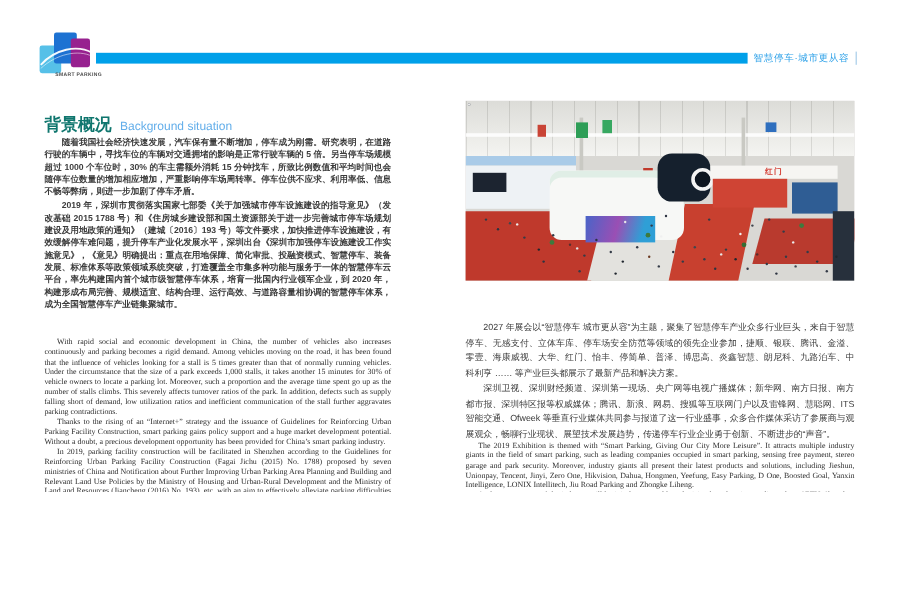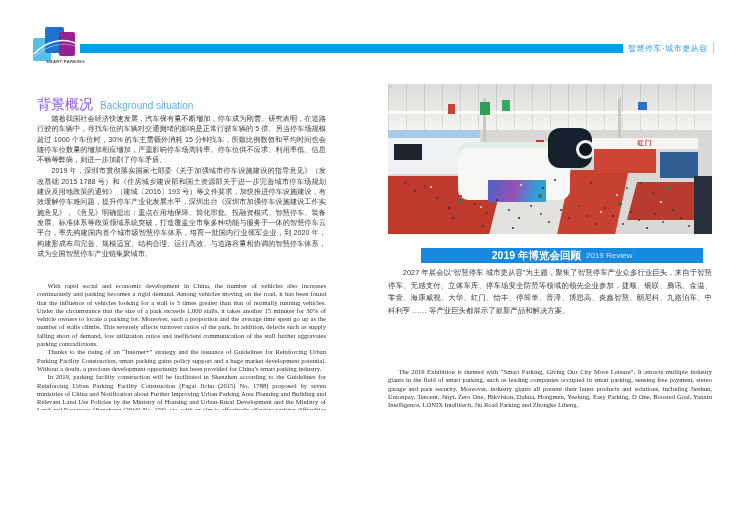--- a/index.html
+++ b/index.html
@@ -15,24 +15,24 @@
   .logo svg{position:absolute;left:0;top:6px;}
   .brand{position:absolute;left:13px;top:33px;font-size:4.2px;font-weight:bold;
          letter-spacing:.3px;color:#4a4a4a;white-space:nowrap;}
   .hdr-bar{position:absolute;left:80px;top:44px;width:543px;height:9px;background:#00a0e9;}
   .ribbon{position:absolute;left:628px;top:42px;height:13px;display:flex;align-items:center;gap:5px;}
   .ribbon-text{font-size:8px;color:#2ba0e8;letter-spacing:.5px;white-space:nowrap;}
   .ribbon-div{width:1px;height:11px;background:#a7cde9;}
 
   
   .sec-title{position:absolute;left:37px;top:95px;white-space:nowrap;}
-  .sec-title .zh{font-size:14px;font-weight:normal;color:#8b5cf6;}
+  .sec-title .zh{font-size:14px;font-weight:bold;color:#0f766e;}
   .sec-title .en{font-size:10px;color:#63aeea;margin-left:7px;}
   .col-zh{position:absolute;left:37px;top:114px;width:289px;font-size:7.2px;line-height:10.3px;
-          color:#3b3b3b;text-align:justify;}
+          color:#3b3b3b;text-align:justify;font-weight:bold;}
   .col-zh p{margin:0 0 1px;text-indent:2em;}
   .col-en{position:absolute;left:37px;top:282px;width:289px;font-family:"Liberation Serif",serif;
           font-size:6.6px;line-height:8.3px;color:#2e2e2e;text-align:justify;}
   .col-en p{margin:0;text-indent:1.6em;}
 
   
   .photo{position:absolute;left:388px;top:84px;width:324px;height:150px;background:#d9d8d4;overflow:hidden;}
   .ph{position:absolute;}
   .ceiling{left:0;top:0;width:324px;height:46px;
      background:linear-gradient(#dcdcd8,#f4f4f1),
@@ -149,25 +149,22 @@
       <span class="band-text">红门</span>
     </div>
     <div class="ph wall-red"></div>
     <div class="ph screen-blue"></div>
     <div class="ph wall-dark"></div>
     <div class="ph plants"></div>
     <div class="ph crowd"></div>
     <div class="ph crowd-light"></div>
   </div>
 
-  <div class="review-bar">
-    <span class="zh">2019 年博览会回顾</span>
-    <span class="en">2019 Review</span>
-  </div>
   <div class="rcol-zh">
     <p>2027 年展会以“智慧停车 城市更从容”为主题，聚集了智慧停车产业众多行业巨头，来自于智慧停车、无感支付、立体车库、停车场安全防范等领域的领先企业参加，捷顺、银联、腾讯、金溢、零壹、海康威视、大华、红门、怡丰、停简单、普泽、博思高、炎鑫智慧、朗尼科、九路泊车、中科利亨 …… 等产业巨头都展示了最新产品和解决方案。</p>
+    <p>深圳卫视、深圳财经频道、深圳第一现场、央广网等电视广播媒体；新华网、南方日报、南方都市报、深圳特区报等权威媒体；腾讯、新浪、网易、搜狐等互联网门户以及雷锋网、慧聪网、ITS 智能交通、Ofweek 等垂直行业媒体共同参与报道了这一行业盛事，众多合作媒体采访了参展商与观展观众，畅聊行业现状、展望技术发展趋势，传递停车行业企业勇于创新、不断进步的“声音”。</p>
   </div>
   <div class="rcol-en">
     <p>The 2019 Exhibition is themed with “Smart Parking, Giving Our City More Leisure”. It attracts multiple industry giants in the field of smart parking, such as leading companies occupied in smart parking, sensing free payment, stereo garage and park security. Moreover, industry giants all present their latest products and solutions, including Jieshun, Unionpay, Tencent, Jinyi, Zero One, Hikvision, Dahua, Hongmen, Yeefung, Easy Parking, D One, Boosted Goal, Yanxin Intelligence, LONIX Intellitech, Jiu Road Parking and Zhongke Liheng.</p>
     <p>Such a great event of the industry will be jointly reported by television broadcasting media such as SZTV, Shenzhen Finance Channel, Shenzhen 1st Scene and CNR, authoritative media such as Xinhua Net, Nanfang Daily, Southern Urban Daily and Shenzhen Special Zone Daily, Internet portals such as Tencent, Sina, Netease and Sohu, and vertical industrial media such as Leiphone, HC net, ITS Intelligent Transport and Ofweek. Multiple cooperative media will interview exhibitors and audiences paying visits to such an exhibition. They can have good conversations about industrial development status, forecast technology development tendencies and pass on a voice that enterprises in the parking industry win through innovation and make continuous progress.</p>
   </div>
 
 </div>
 
 </body></html>

